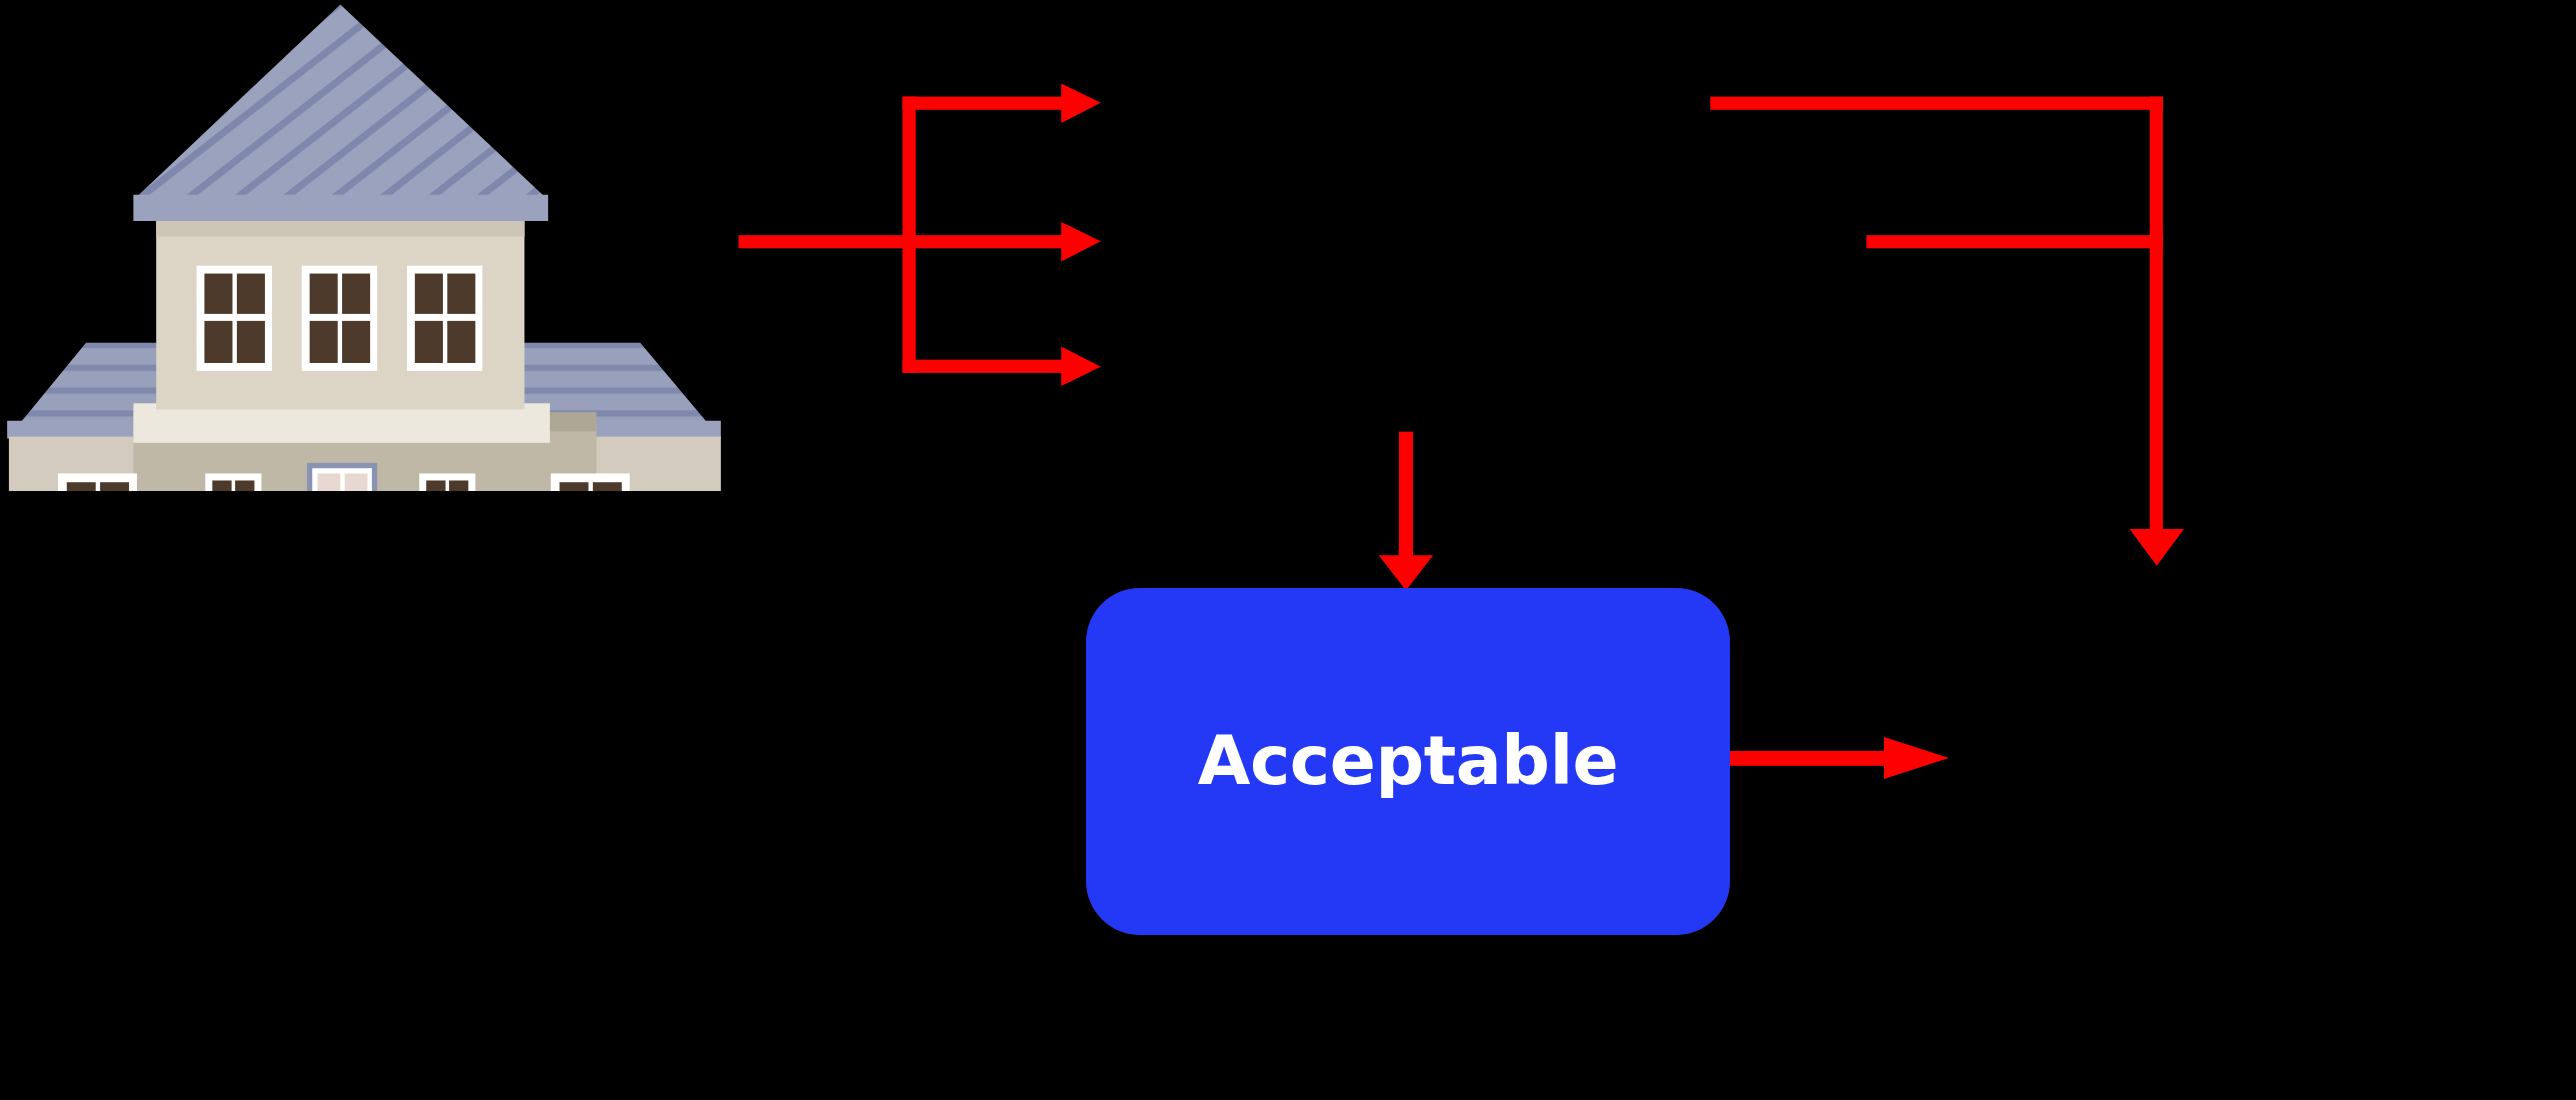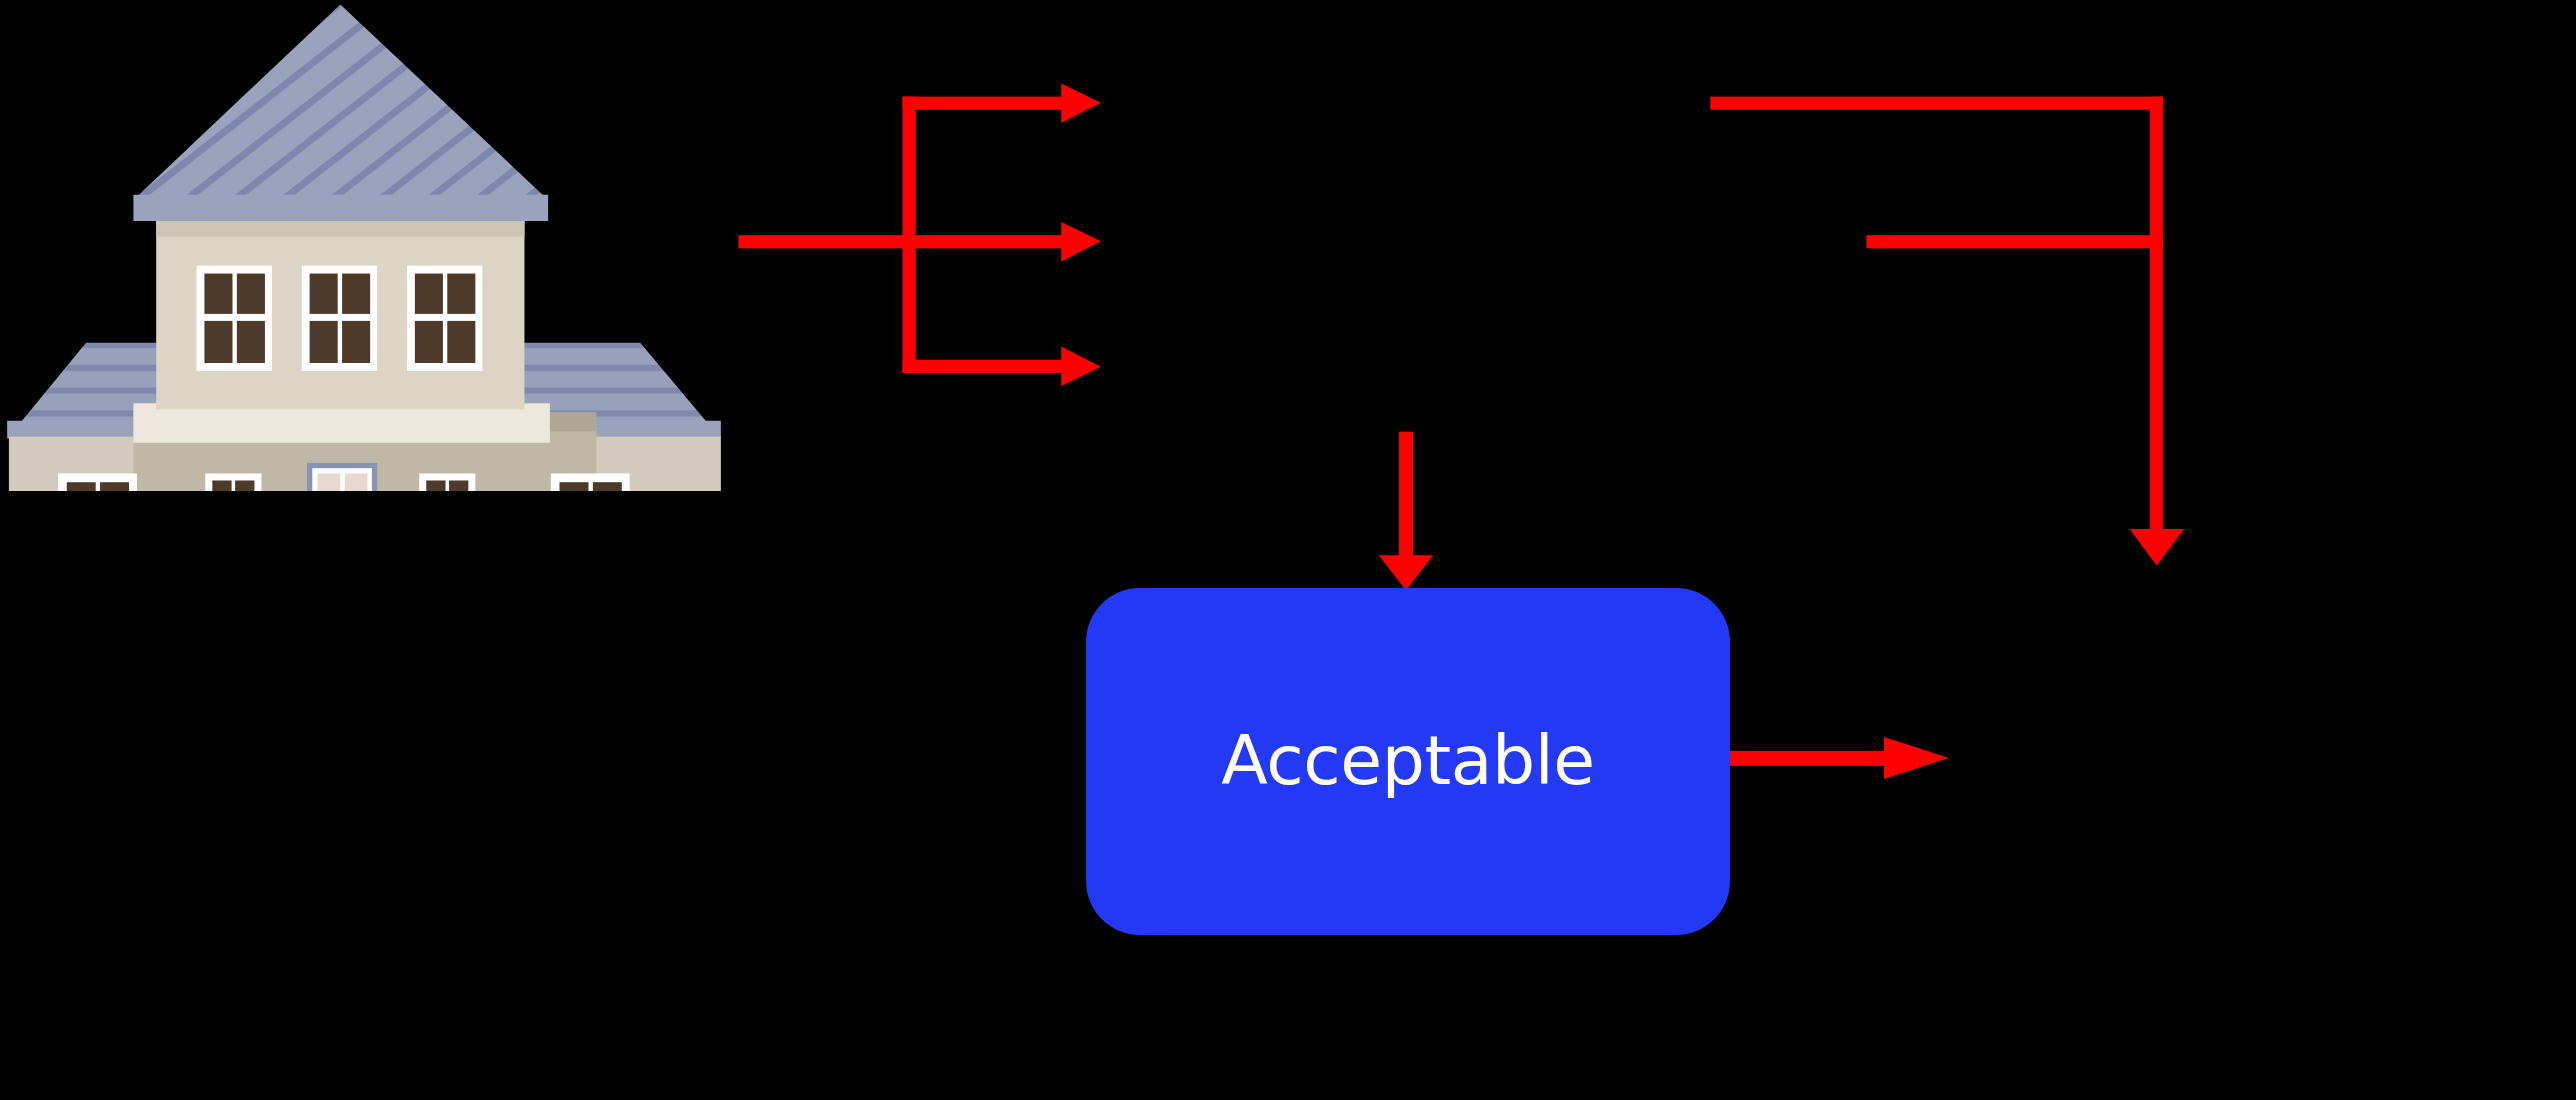--- a/index.html
+++ b/index.html
@@ -10,20 +10,21 @@
   }
   body {
     font-family: "DejaVu Sans", sans-serif;
   }
   #stage {
     position: relative;
     width: 2576px;
     height: 1101px;
     background: #000000;
     overflow: hidden;
+    font-weight: bold;
   }
 
   
   #house-figure {
     position: absolute;
     left: 0px;
     top: 0px;
     width: 728px;
     height: 491px;
   }

